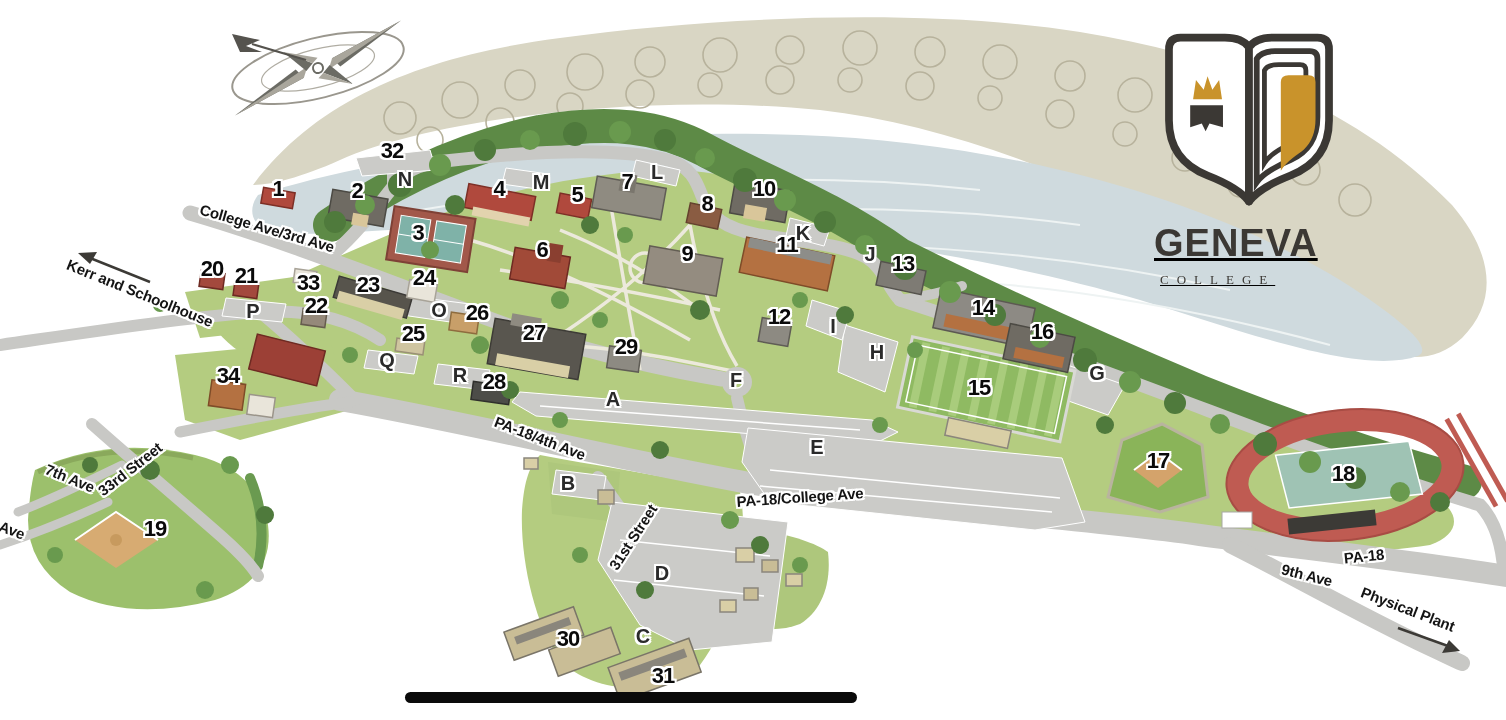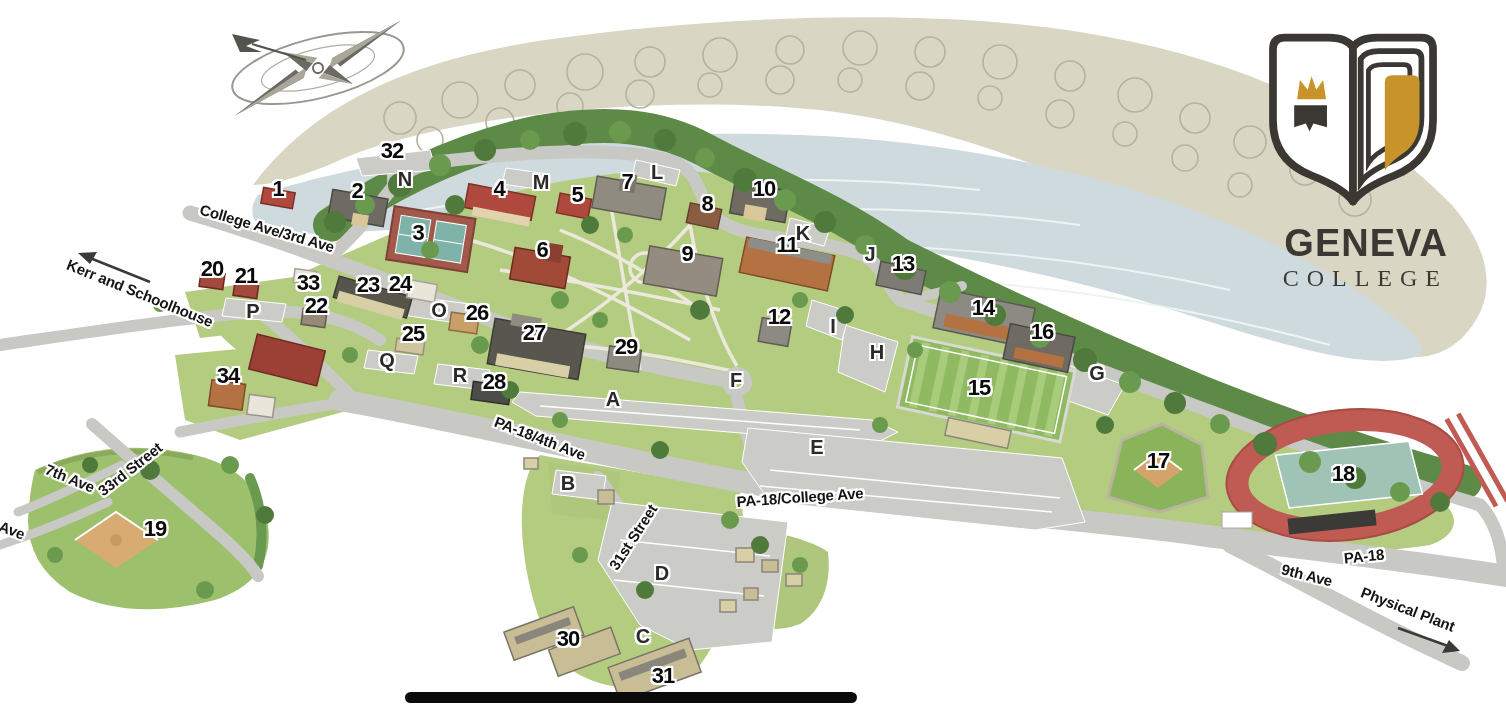--- a/index.html
+++ b/index.html
@@ -6,24 +6,24 @@
   .stage{position:relative;width:1506px;height:720px;background:#ffffff;overflow:hidden;
          font-family:"Liberation Sans",sans-serif;}
   .art{position:absolute;left:0;top:0;z-index:1;}
   .label-layer{position:absolute;left:0;top:0;width:100%;height:100%;z-index:2;pointer-events:none;}
   .map-label{position:absolute;white-space:nowrap;color:#0a0a0a;font-weight:bold;
     text-shadow:-2px -2px 0 #fff,2px -2px 0 #fff,-2px 2px 0 #fff,2px 2px 0 #fff,
                 -2px 0 0 #fff,2px 0 0 #fff,0 -2px 0 #fff,0 2px 0 #fff;}
   .num{font-size:22px;letter-spacing:-1px;}
   .letter{font-size:20px;color:#2a2a2a;}
   .street{font-size:15px;color:#141414;letter-spacing:-0.2px;}
-  .logo{position:absolute;left:1252px;top:28px;width:196px;z-index:3;text-align:right;}
+  .logo{position:absolute;left:1154px;top:28px;width:196px;z-index:3;text-align:left;text-decoration:underline;}
   .logo-line1{font-size:38px;font-weight:800;letter-spacing:1px;color:#3b3834;line-height:1;margin-top:4px;}
-  .logo-line2{font-family:"Liberation Serif",serif;font-size:24px;letter-spacing:8px;
-              color:#3b3834;margin-top:3px;padding-left:6px;}
+  .logo-line2{font-family:"Liberation Serif",serif;font-size:13px;letter-spacing:8px;
+              color:#3b3834;margin-top:10px;padding-left:6px;}
   .page-title{position:absolute;left:878px;top:630px;z-index:3;font-size:61px;font-weight:800;
               letter-spacing:-1px;color:#c6952f;}
   .divider-bar{position:absolute;left:405px;top:692px;width:452px;height:11px;border-radius:6px;
                background:#0a0a0a;z-index:2;}
 </style>
 </head>
 <body>
 
 <div class="stage">
 
@@ -377,21 +377,21 @@
       <span class="map-label num" style="left: 983px; top: 308px; transform: translate(-50%, -50%);">14</span>
       <span class="map-label num" style="left: 979px; top: 388px; transform: translate(-50%, -50%);">15</span>
       <span class="map-label num" style="left: 1042px; top: 332px; transform: translate(-50%, -50%);">16</span>
       <span class="map-label num" style="left: 1158px; top: 461px; transform: translate(-50%, -50%);">17</span>
       <span class="map-label num" style="left: 1343px; top: 474px; transform: translate(-50%, -50%);">18</span>
       <span class="map-label num" style="left: 155px; top: 529px; transform: translate(-50%, -50%);">19</span>
       <span class="map-label num" style="left: 212px; top: 269px; transform: translate(-50%, -50%);">20</span>
       <span class="map-label num" style="left: 246px; top: 276px; transform: translate(-50%, -50%);">21</span>
       <span class="map-label num" style="left: 316px; top: 306px; transform: translate(-50%, -50%);">22</span>
       <span class="map-label num" style="left: 368px; top: 285px; transform: translate(-50%, -50%);">23</span>
-      <span class="map-label num" style="left: 400px; top: 278px; transform: translate(-50%, -50%); margin-top: 6px;">24</span>
+      <span class="map-label num" style="left: 424px; top: 278px; transform: translate(-50%, -50%);">24</span>
       <span class="map-label num" style="left: 413px; top: 334px; transform: translate(-50%, -50%);">25</span>
       <span class="map-label num" style="left: 470px; top: 313px; transform: translate(-50%, -50%); padding-left: 14px;">26</span>
       <span class="map-label num" style="left: 534px; top: 333px; transform: translate(-50%, -50%);">27</span>
       <span class="map-label num" style="left: 494px; top: 382px; transform: translate(-50%, -50%);">28</span>
       <span class="map-label num" style="left: 626px; top: 347px; transform: translate(-50%, -50%);">29</span>
       <span class="map-label num" style="left: 568px; top: 639px; transform: translate(-50%, -50%);">30</span>
       <span class="map-label num" style="left: 663px; top: 676px; transform: translate(-50%, -50%);">31</span>
       <span class="map-label num" style="left: 392px; top: 151px; transform: translate(-50%, -50%);">32</span>
       <span class="map-label num" style="left: 308px; top: 267px; transform: translate(-50%, -50%); margin-top: 16px;">33</span>
       <span class="map-label num" style="left: 228px; top: 376px; transform: translate(-50%, -50%);">34</span>

